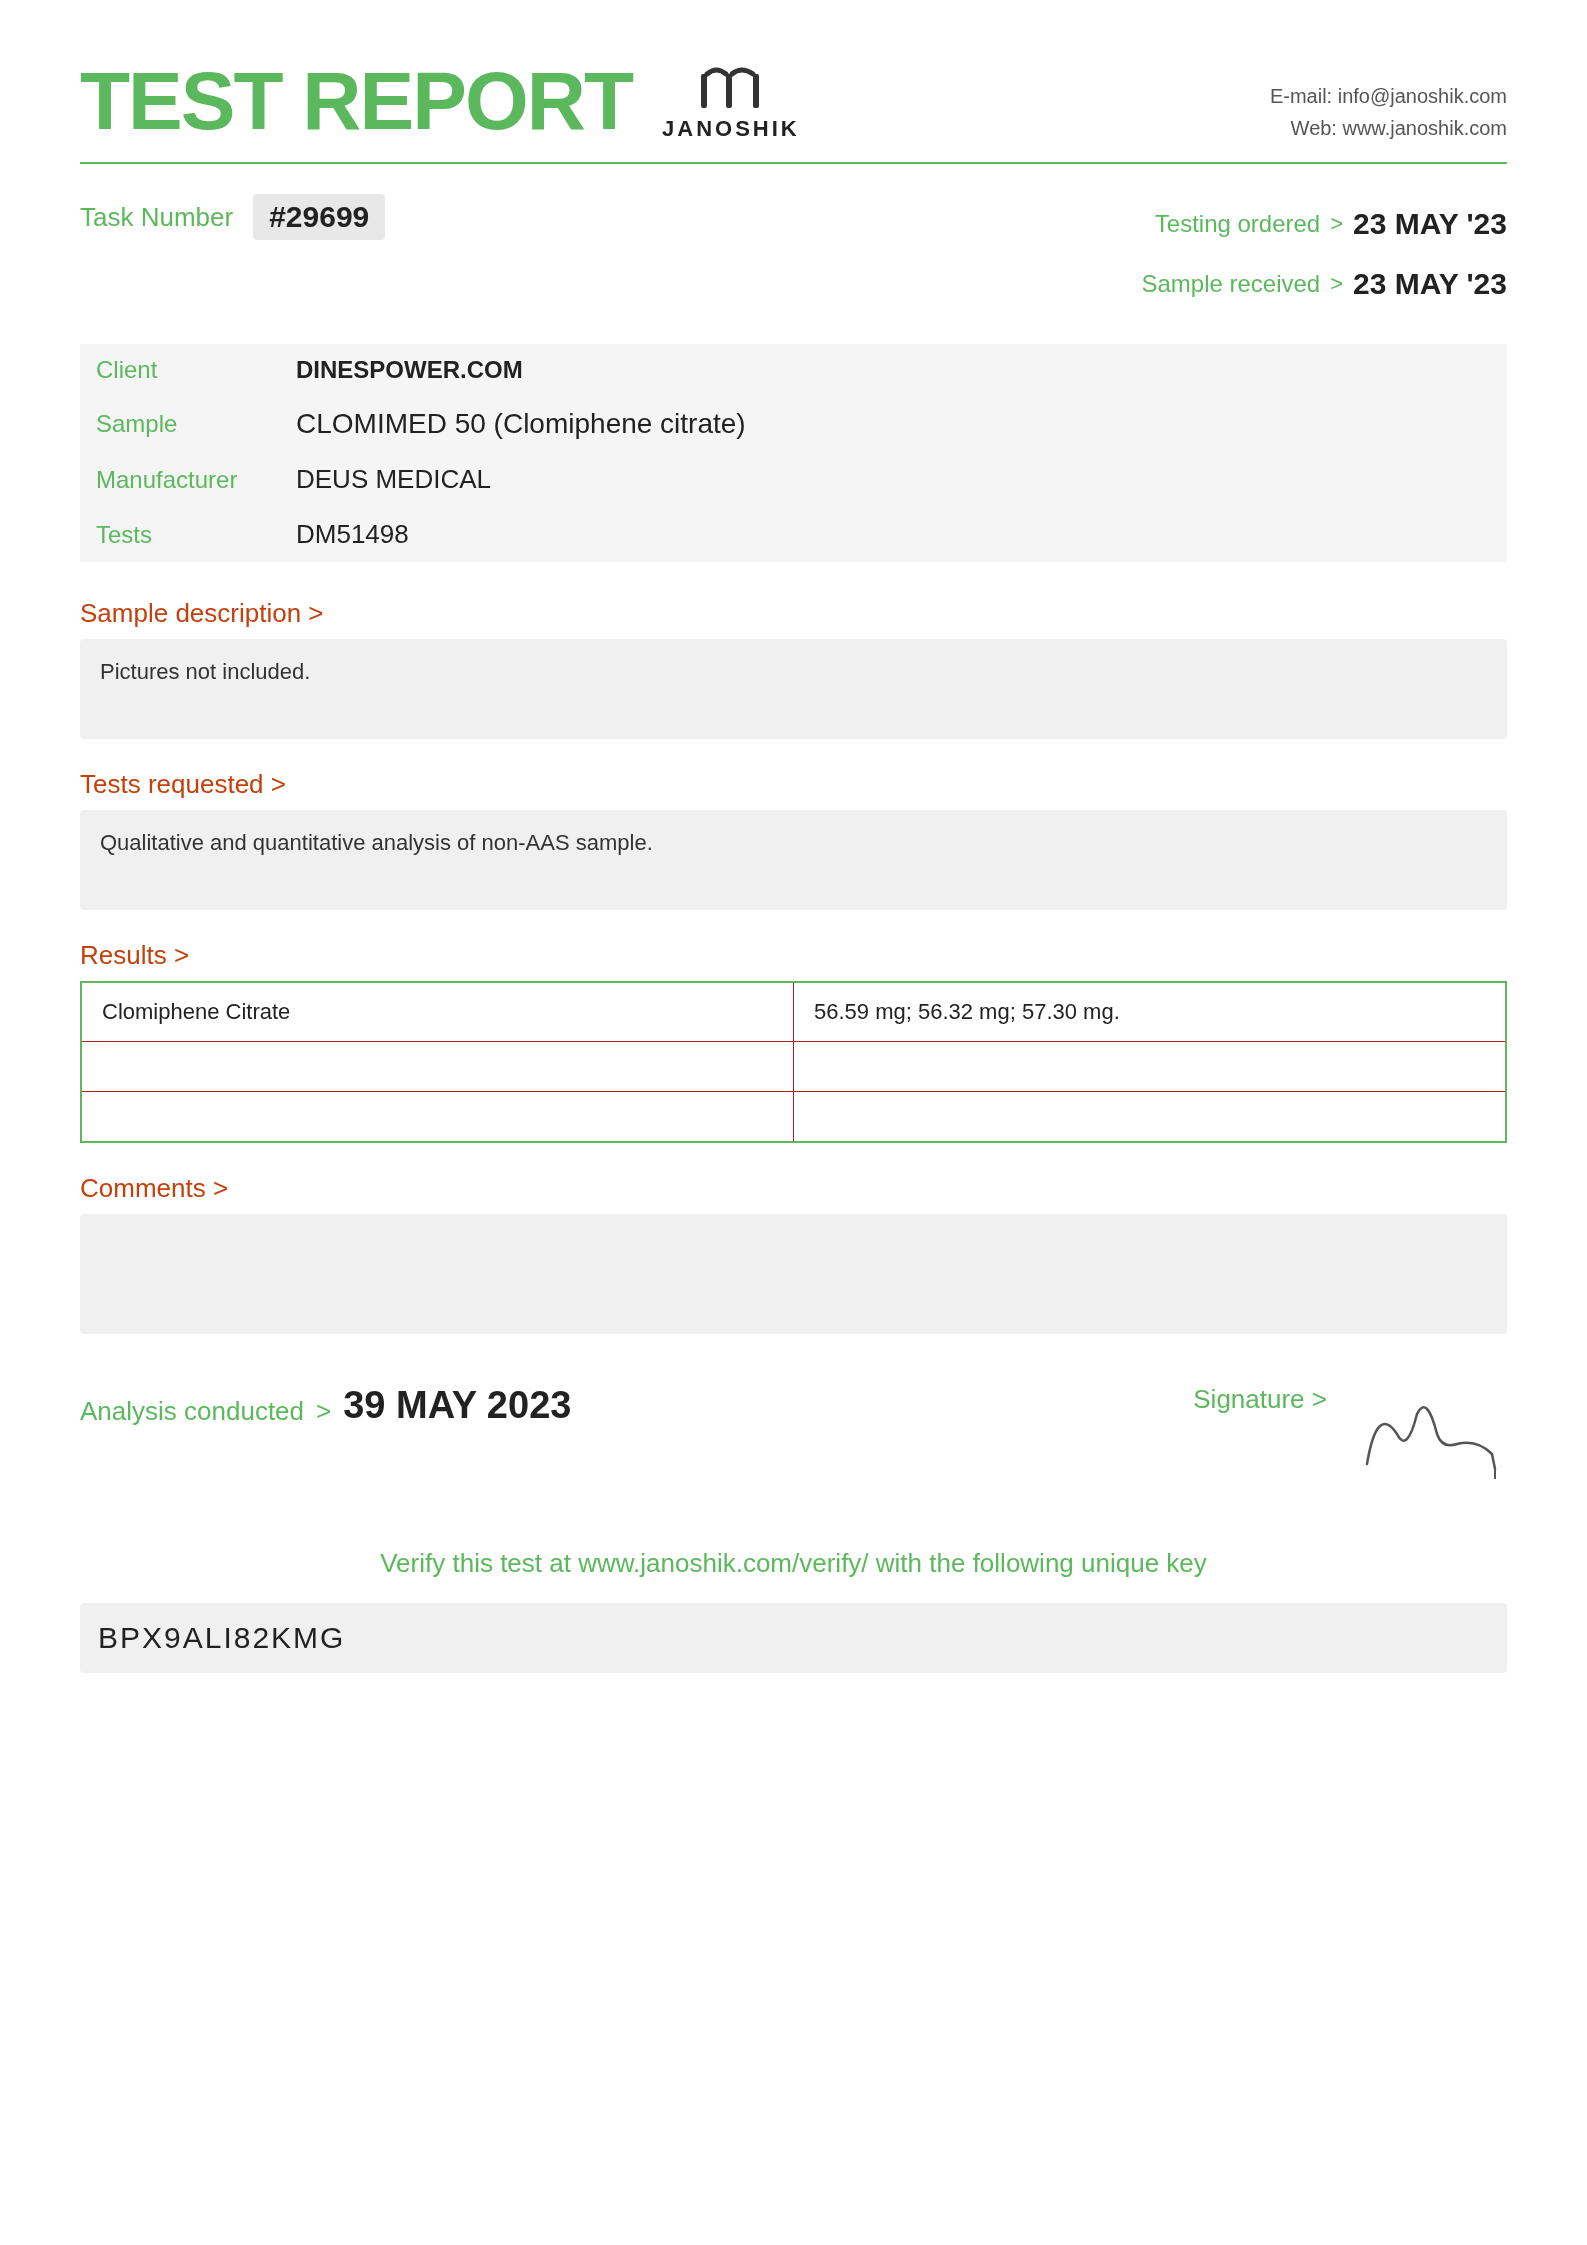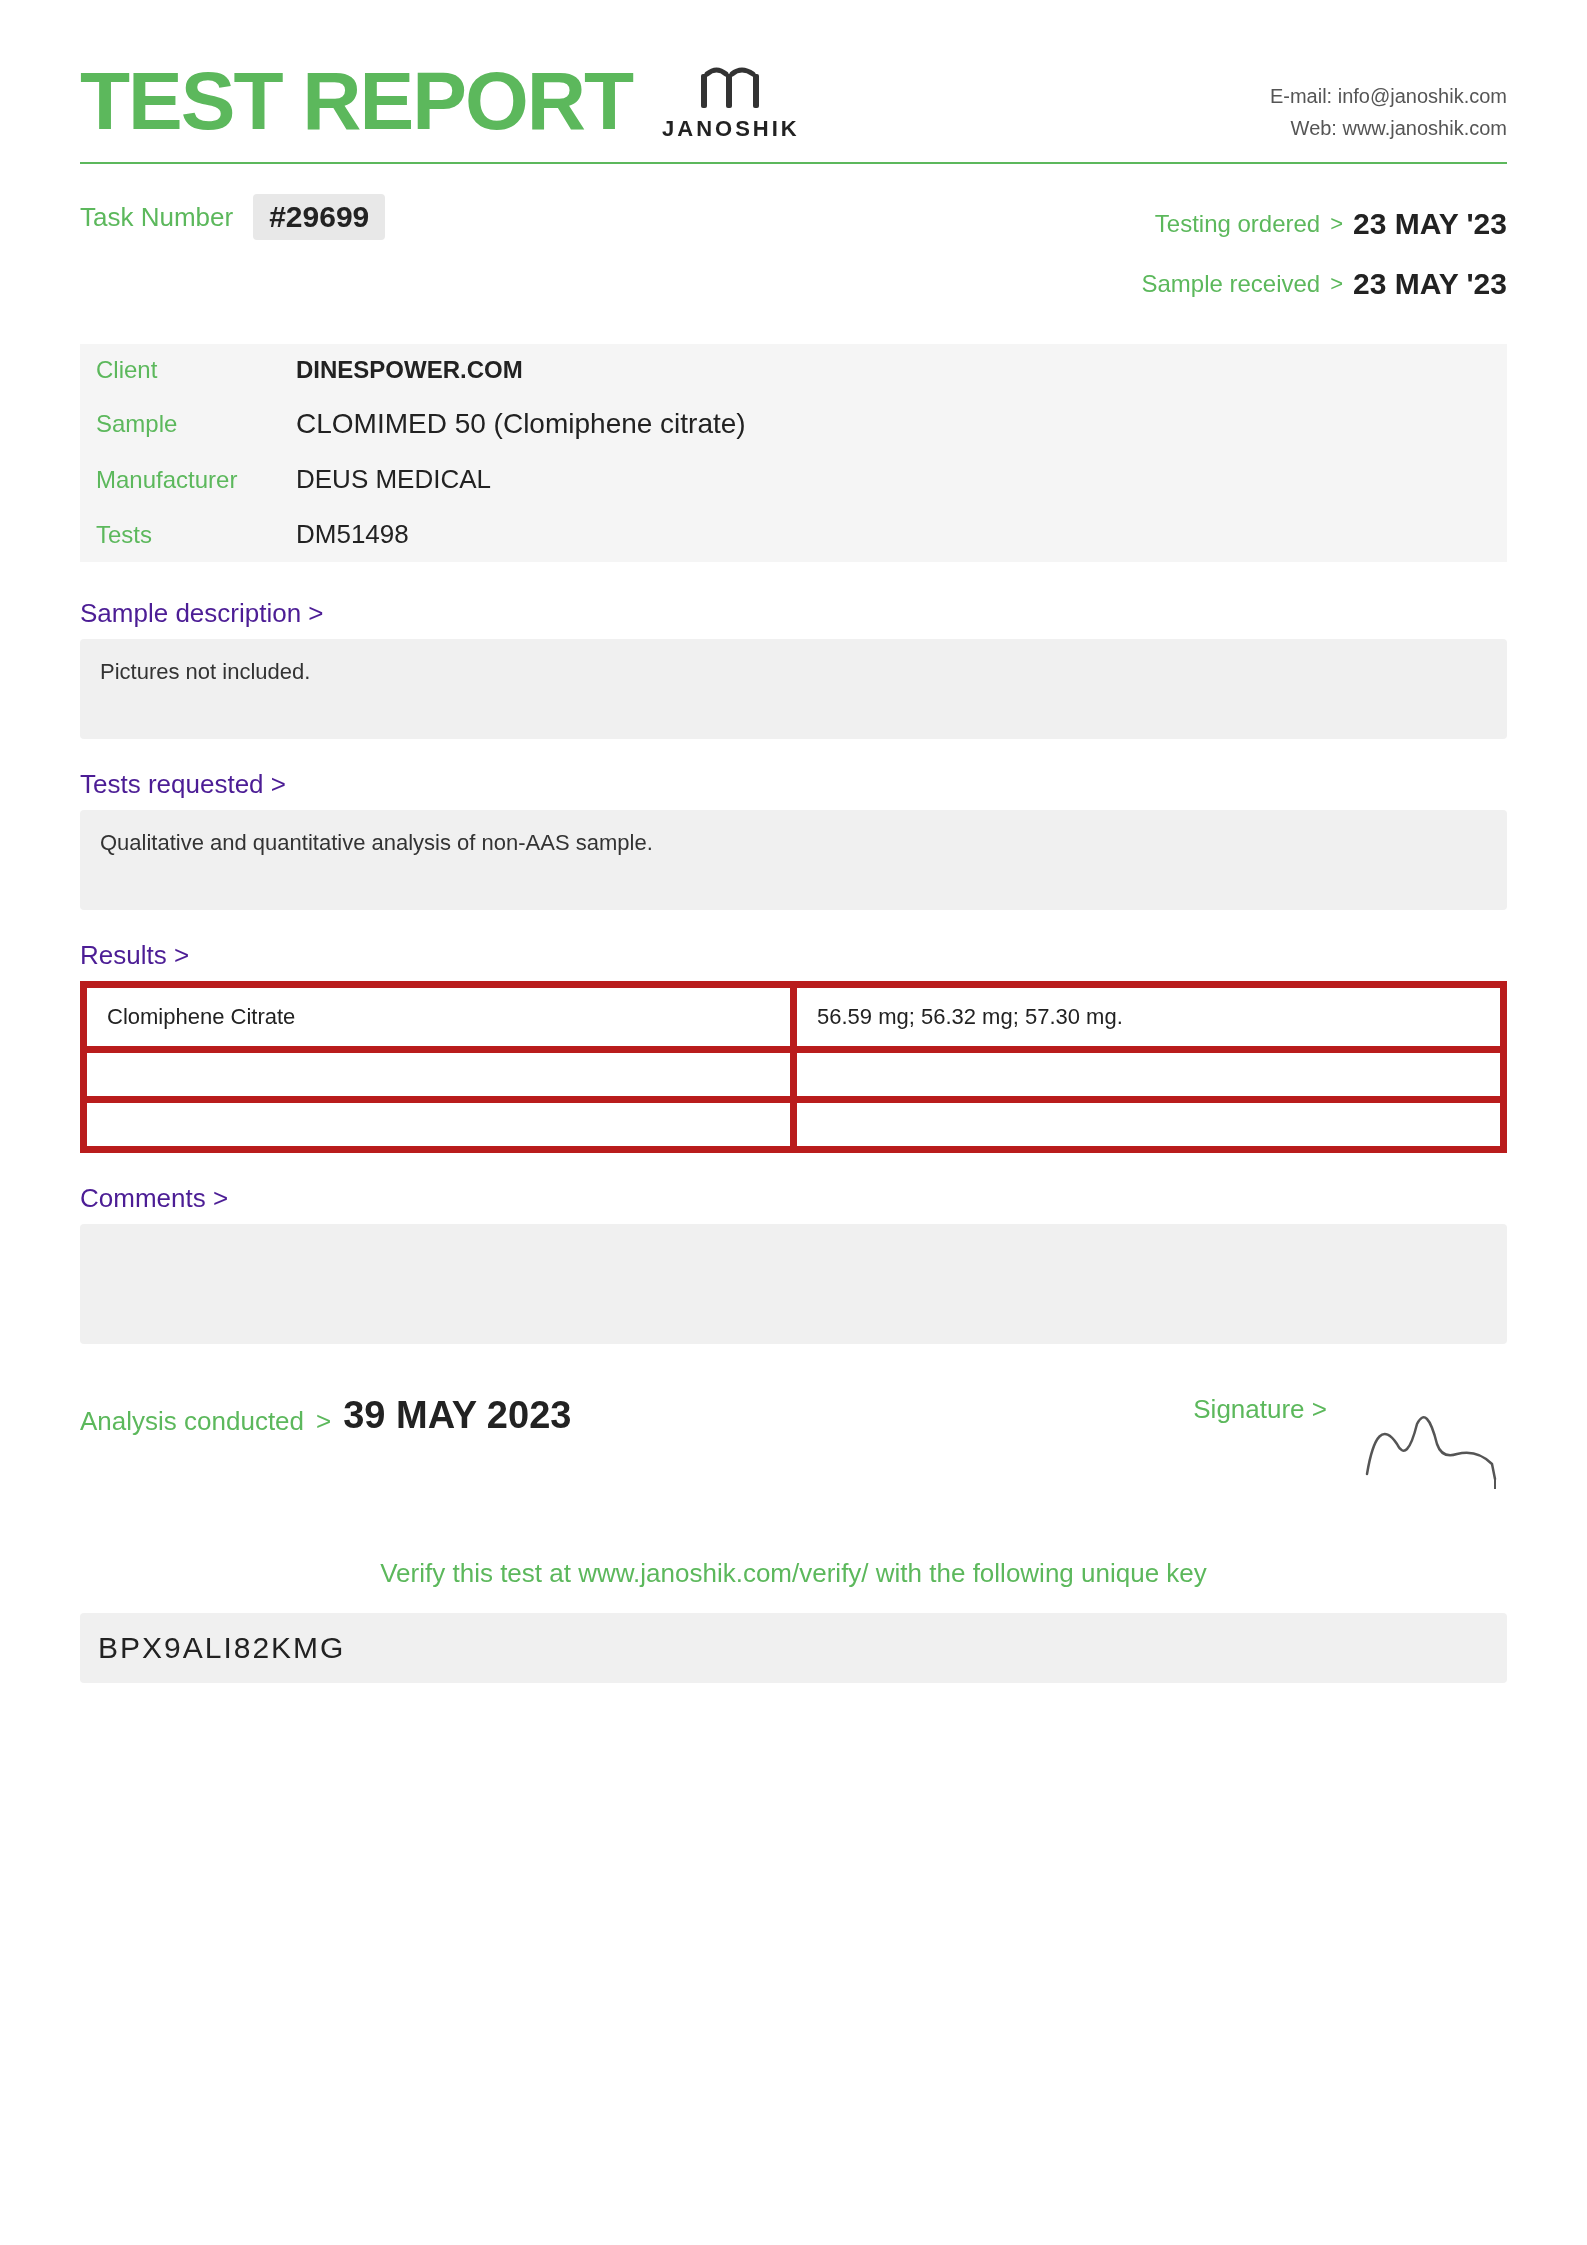--- a/index.html
+++ b/index.html
@@ -130,21 +130,21 @@
     }
     .info-table tr:nth-child(3) td:last-child,
     .info-table tr:nth-child(4) td:last-child {
       font-weight: 400;
       font-size: 26px;
     }
 
     
     .section-header {
       font-size: 26px;
-      color: #4c1d95;
+      color: #c2410c;
       font-weight: 400;
       margin-bottom: 10px;
       margin-top: 14px;
     }
 
     
     .content-box {
       background: #f0f0f0;
       border-radius: 4px;
       padding: 20px 20px;
@@ -155,21 +155,21 @@
     }
 
     
     .results-table {
       width: 100%;
       border-collapse: collapse;
       margin-bottom: 30px;
       border: 2px solid #5cb85c;
     }
     .results-table tr td {
-      border: 7px solid #b91c1c;
+      border: 1px solid #b91c1c;
       padding: 16px 20px;
       font-size: 22px;
     }
     .results-table tr td:first-child {
       width: 50%;
     }
     .results-table tr:nth-child(2) td,
     .results-table tr:nth-child(3) td {
       height: 50px;
     }

